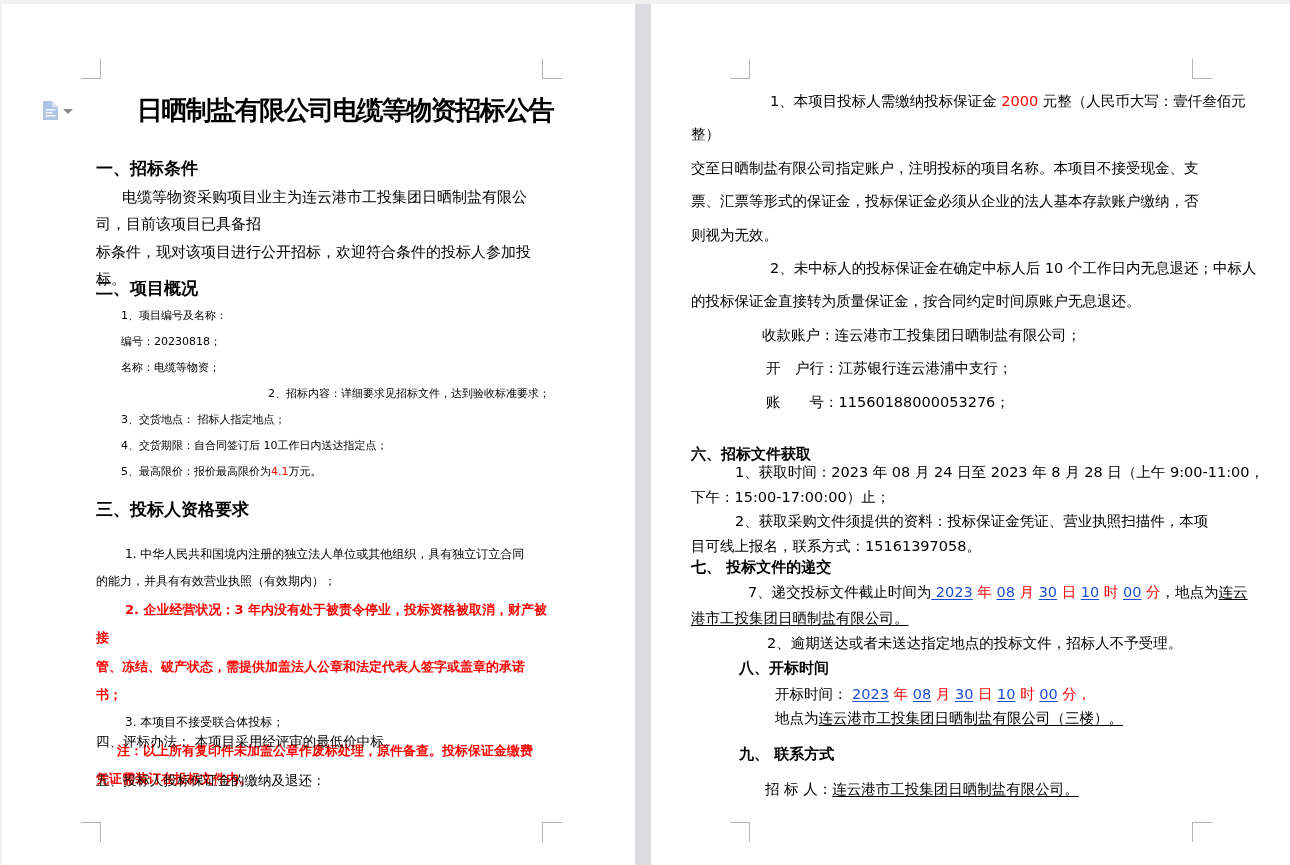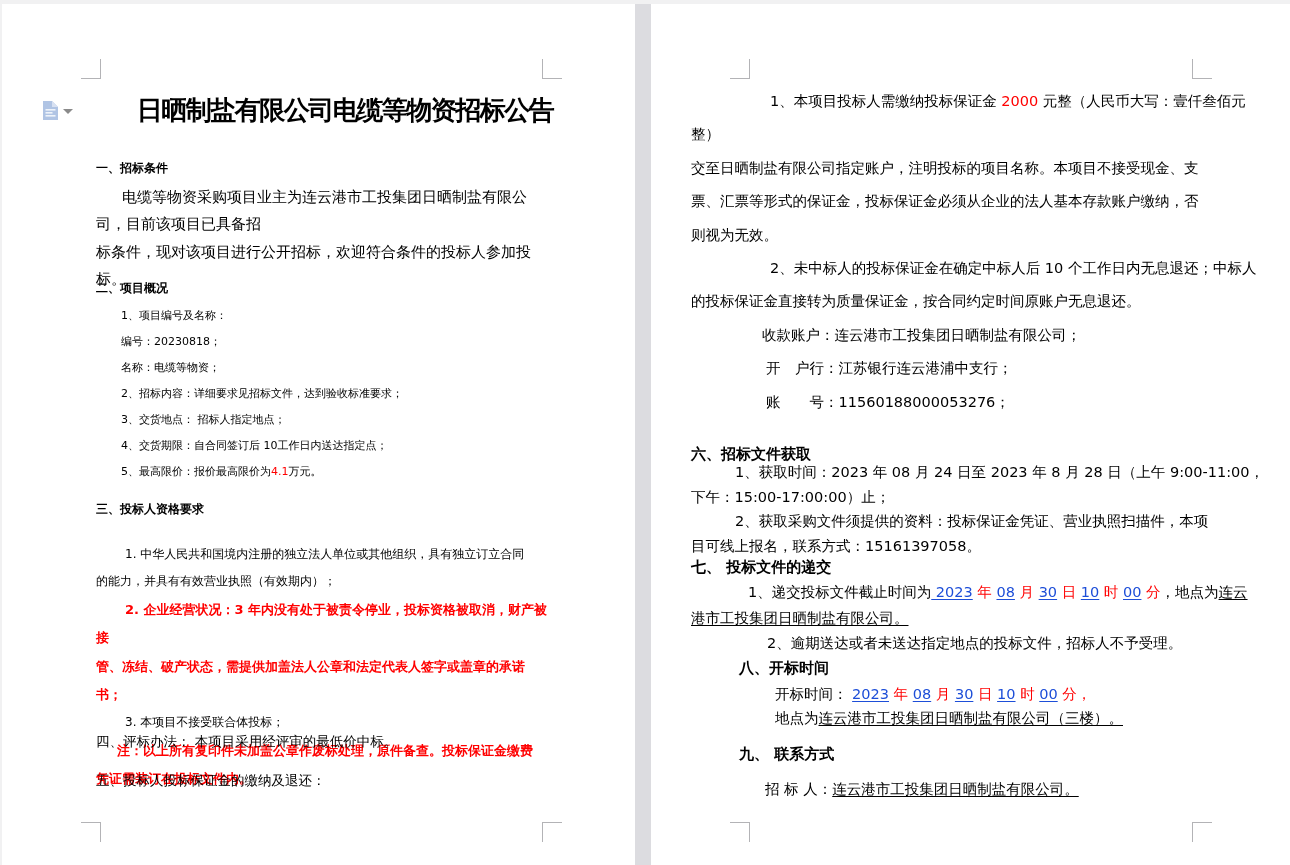--- a/index.html
+++ b/index.html
@@ -28,21 +28,21 @@
   
   .blk{position:absolute;}
   .para{white-space:pre-line;margin:0;}
   .r{color:#ff0000;}
   .rb{color:#ff0000;font-weight:bold;font-size:13px;}
   .u{text-decoration:underline;text-underline-offset:2px;}
   .ru{color:#1d4ed8;text-decoration:underline;text-underline-offset:2px;}
   
   .doc-title{left:96px;top:92px;width:454px;padding-left:22px;text-align:center;
     font-size:26px;font-weight:bold;letter-spacing:-1.5px;line-height:36px;}
-  .h1{font-size:12px;font-weight:bold;line-height:24px;left:96px;}
+  .h1{font-size:17px;font-weight:bold;line-height:24px;left:96px;}
   #h1a{top:156px;} #h1b{top:276px;} #h1c{top:497px;}
   #s1blk{left:96px;top:184px;width:454px;font-size:15px;line-height:27.4px;}
   #s2blk{left:96px;top:303px;width:454px;font-size:11px;line-height:26px;}
   #s3blk{left:96px;top:541px;width:454px;font-size:12px;line-height:27.4px;}
   #s4blk{left:96px;top:731px;width:470px;font-size:13.5px;line-height:20px;}
   #s5blk{left:96px;top:770px;width:470px;font-size:13.5px;line-height:20px;}
   
   .h2p{font-size:15px;font-weight:bold;line-height:20px;}
   #h6{left:691px;top:444px;} #h7{left:691px;top:557px;}
   #h8{left:739px;top:658px;} #h9{left:739px;top:744px;}
@@ -88,21 +88,21 @@
 <div class="blk h1" id="h1a">一、招标条件</div>
 <div class="blk" id="s1blk">
     <div class="para" style="text-indent: 26px;"><span>电缆等物资采购项目业主为连云港市工投集团日晒制盐有限公司，目前该项目已具备招
 标条件，现对该项目进行公开招标，欢迎符合条件的投标人参加投标。</span></div>
   </div>
 <div class="blk h1" id="h1b">二、项目概况</div>
 <div class="blk" id="s2blk">
     <div class="para" style="text-indent: 25px;"><span>1、项目编号及名称：</span></div>
     <div class="para" style="text-indent: 25px;"><span>编号：20230818；</span></div>
     <div class="para" style="text-indent: 25px;"><span>名称：电缆等物资；</span></div>
-    <div class="para" style="text-indent: 25px;"><span>2、招标内容：详细要求见招标文件，达到验收标准要求；</span></div>
+    <div class="para" style="text-indent: 25px; text-align: right;"><span>2、招标内容：详细要求见招标文件，达到验收标准要求；</span></div>
     <div class="para" style="text-indent: 25px;"><span>3、交货地点： 招标人指定地点；</span></div>
     <div class="para" style="text-indent: 25px;"><span>4、交货期限：自合同签订后 10工作日内送达指定点；</span></div>
     <div class="para" style="text-indent: 25px;"><span>5、最高限价：报价最高限价为</span><span class="r">4.1</span><span>万元。</span></div>
   </div>
 <div class="blk h1" id="h1c">三、投标人资格要求</div>
 <div class="blk" id="s3blk">
     <div class="para" style="text-indent: 29px;"><span>1. 中华人民共和国境内注册的独立法人单位或其他组织，具有独立订立合同
 的能力，并具有有效营业执照（有效期内）；</span></div>
     <div class="para" style="text-indent: 29px;"><span class="rb">2. 企业经营状况：3 年内没有处于被责令停业，投标资格被取消，财产被接
 管、冻结、破产状态，需提供加盖法人公章和法定代表人签字或盖章的承诺书；</span></div>
@@ -130,21 +130,21 @@
   </div>
 <div class="blk h2p" id="h6">六、招标文件获取</div>
 <div class="blk" id="s6blk">
     <div class="para" style="text-indent: 44px;"><span>1、获取时间：2023 年 08 月 24 日至 2023 年 8 月 28 日（上午 9:00-11:00，
 下午：15:00-17:00:00）止；</span></div>
     <div class="para" style="text-indent: 44px;"><span>2、获取采购文件须提供的资料：投标保证金凭证、营业执照扫描件，本项
 目可线上报名，联系方式：15161397058。</span></div>
   </div>
 <div class="blk h2p" id="h7">七、 投标文件的递交</div>
 <div class="blk" id="s7blk">
-    <div class="para" style="text-indent: 57px;"><span>1、递交投标文件截止时间为</span><span class="ru"> 2023</span><span class="r"> 年 </span><span class="ru">08</span><span class="r"> 月 </span><span class="ru">30</span><span class="r"> 日 </span><span class="ru">10</span><span class="r"> 时 </span><span class="ru">00</span><span class="r"> 分</span><span>，地点为</span><span class="u">连云
+    <div class="para" style="text-indent: 57px;"><span>7、递交投标文件截止时间为</span><span class="ru"> 2023</span><span class="r"> 年 </span><span class="ru">08</span><span class="r"> 月 </span><span class="ru">30</span><span class="r"> 日 </span><span class="ru">10</span><span class="r"> 时 </span><span class="ru">00</span><span class="r"> 分</span><span>，地点为</span><span class="u">连云
 港市工投集团日晒制盐有限公司。</span></div>
     <div class="para" style="text-indent: 76px;"><span>2、逾期送达或者未送达指定地点的投标文件，招标人不予受理。</span></div>
   </div>
 <div class="blk h2p" id="h8">八、开标时间</div>
 <div class="blk" id="s8blk">
     <div class="para" style="text-indent: 84px;"><span>开标时间： </span><span class="ru"> 2023</span><span class="r"> 年 </span><span class="ru">08</span><span class="r"> 月 </span><span class="ru">30</span><span class="r"> 日 </span><span class="ru">10</span><span class="r"> 时 </span><span class="ru">00</span><span class="r"> 分</span><span class="r">，</span></div>
     <div class="para" style="text-indent: 84px;"><span>地点为</span><span class="u">连云港市工投集团日晒制盐有限公司（三楼）。</span></div>
   </div>
 <div class="blk h2p" id="h9">九、 联系方式</div>
 <div class="blk" id="s9blk">

